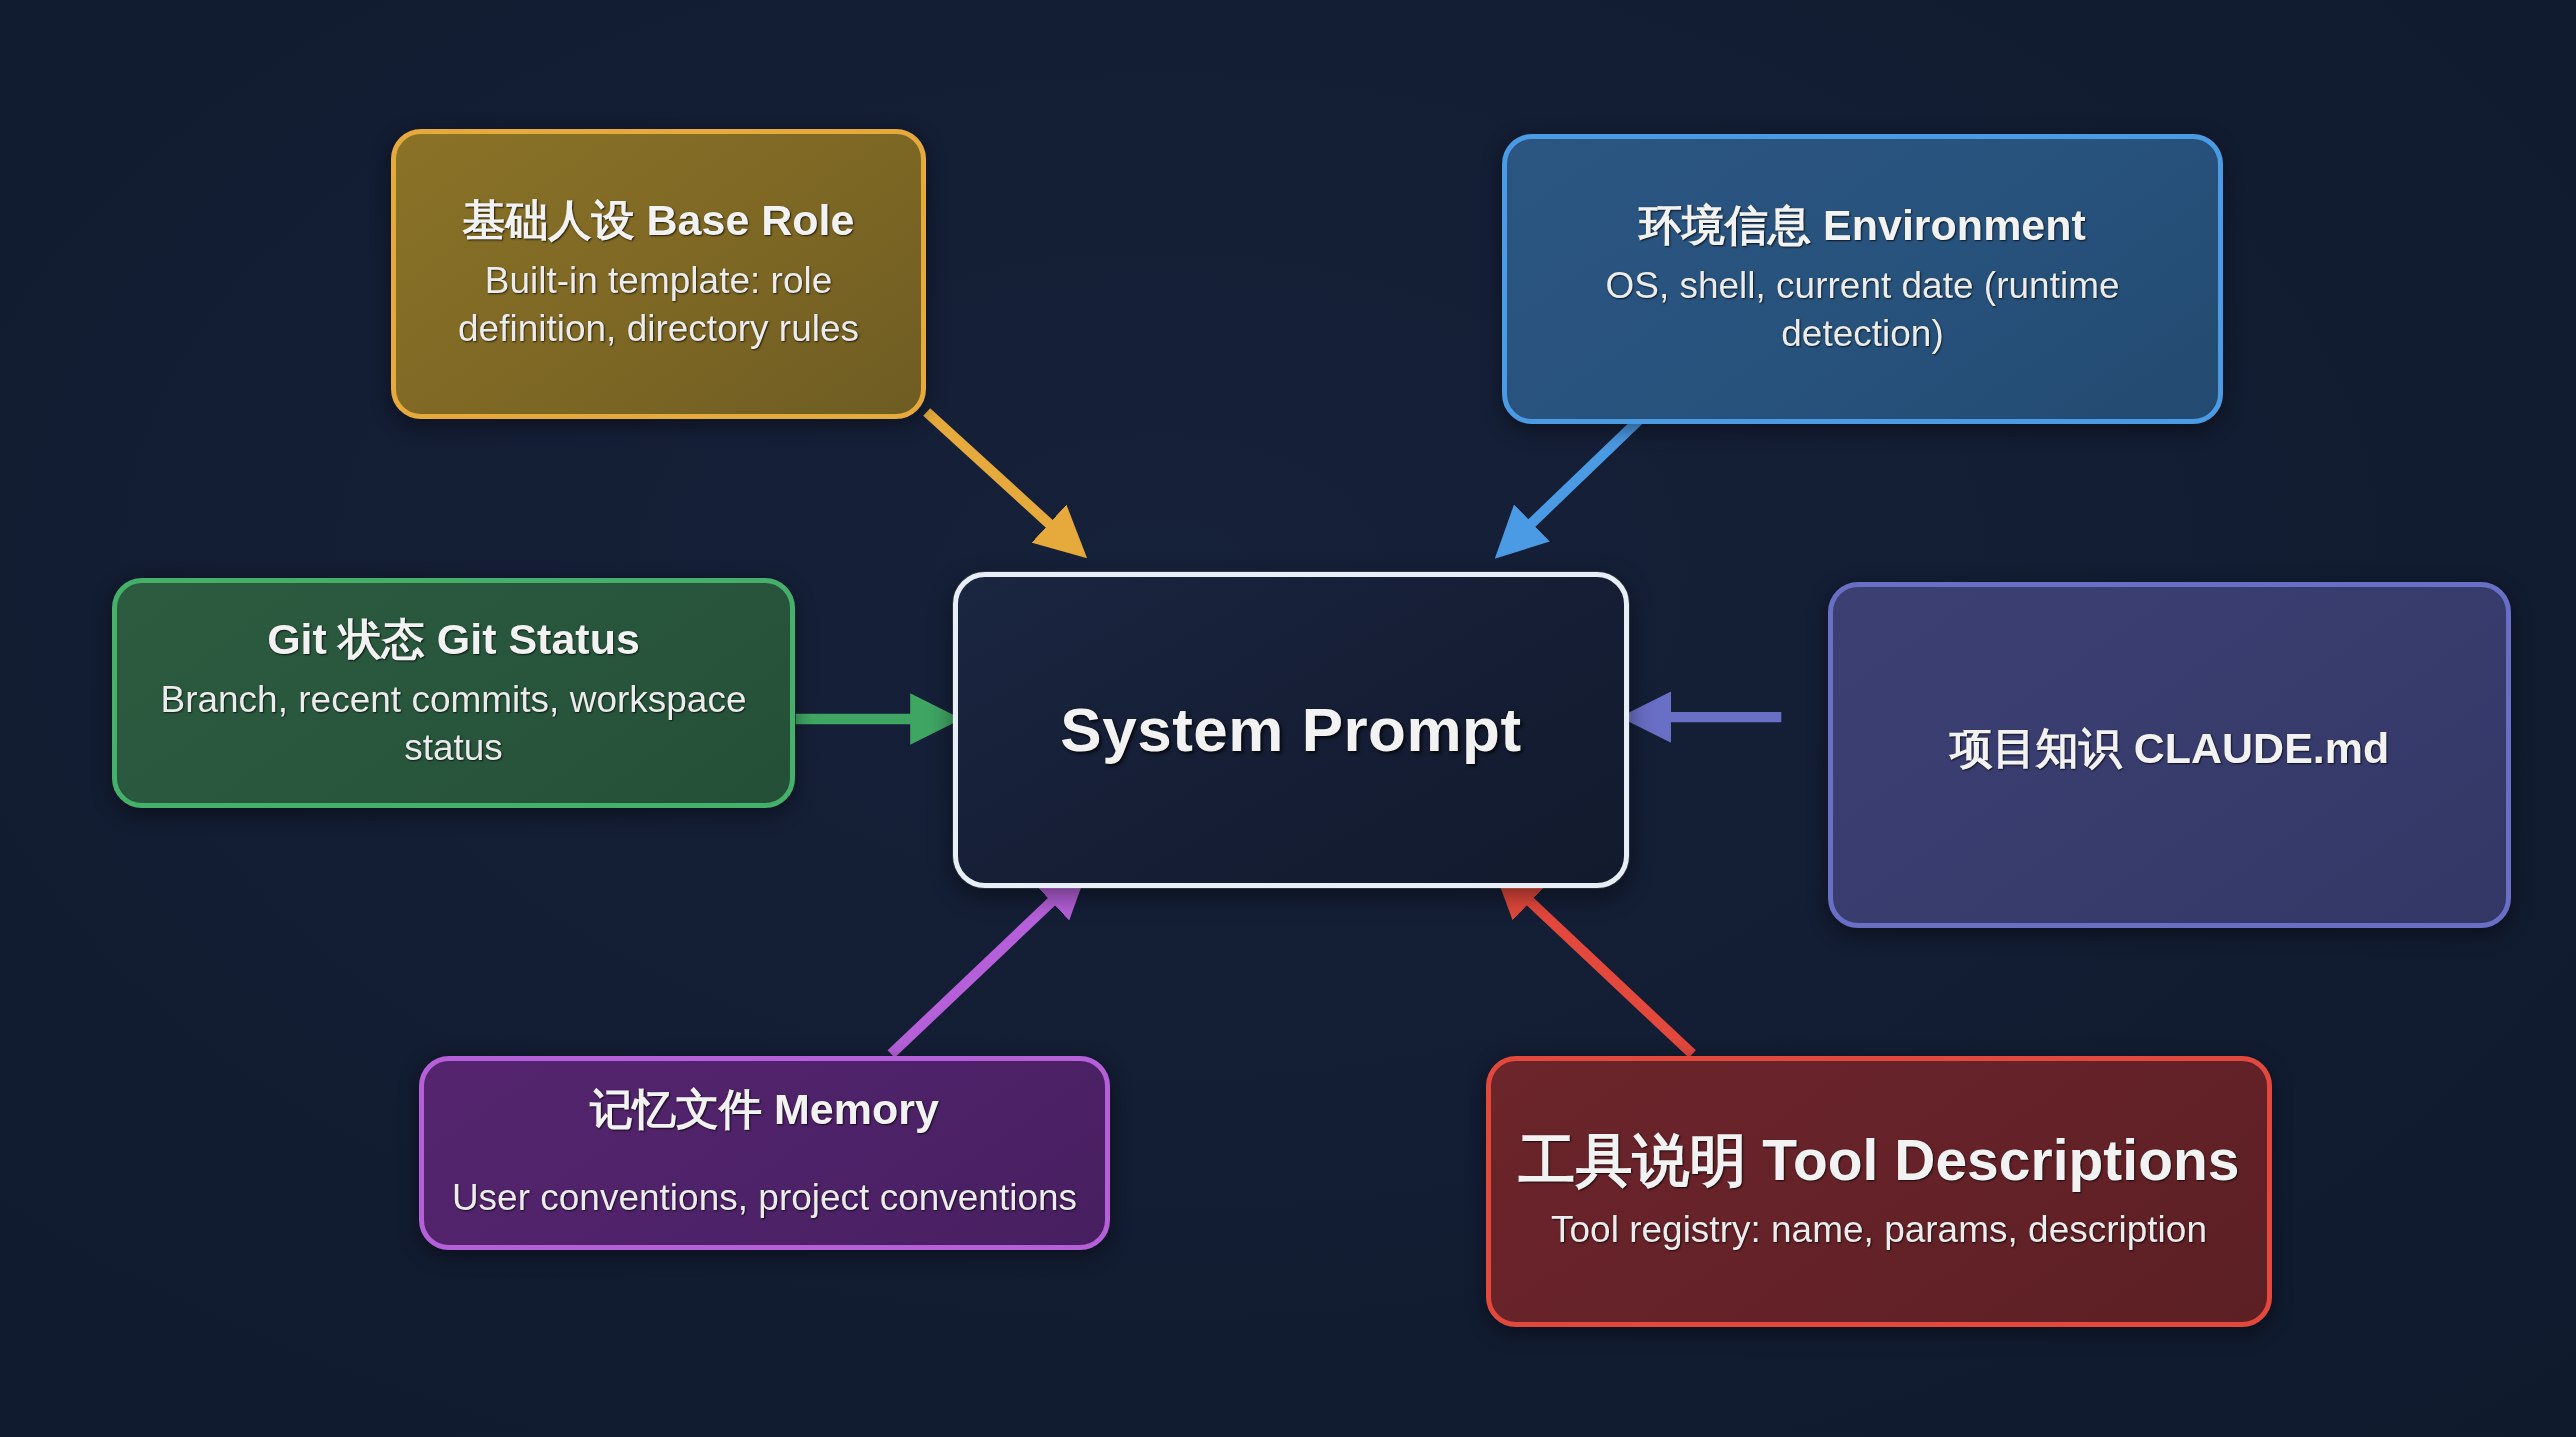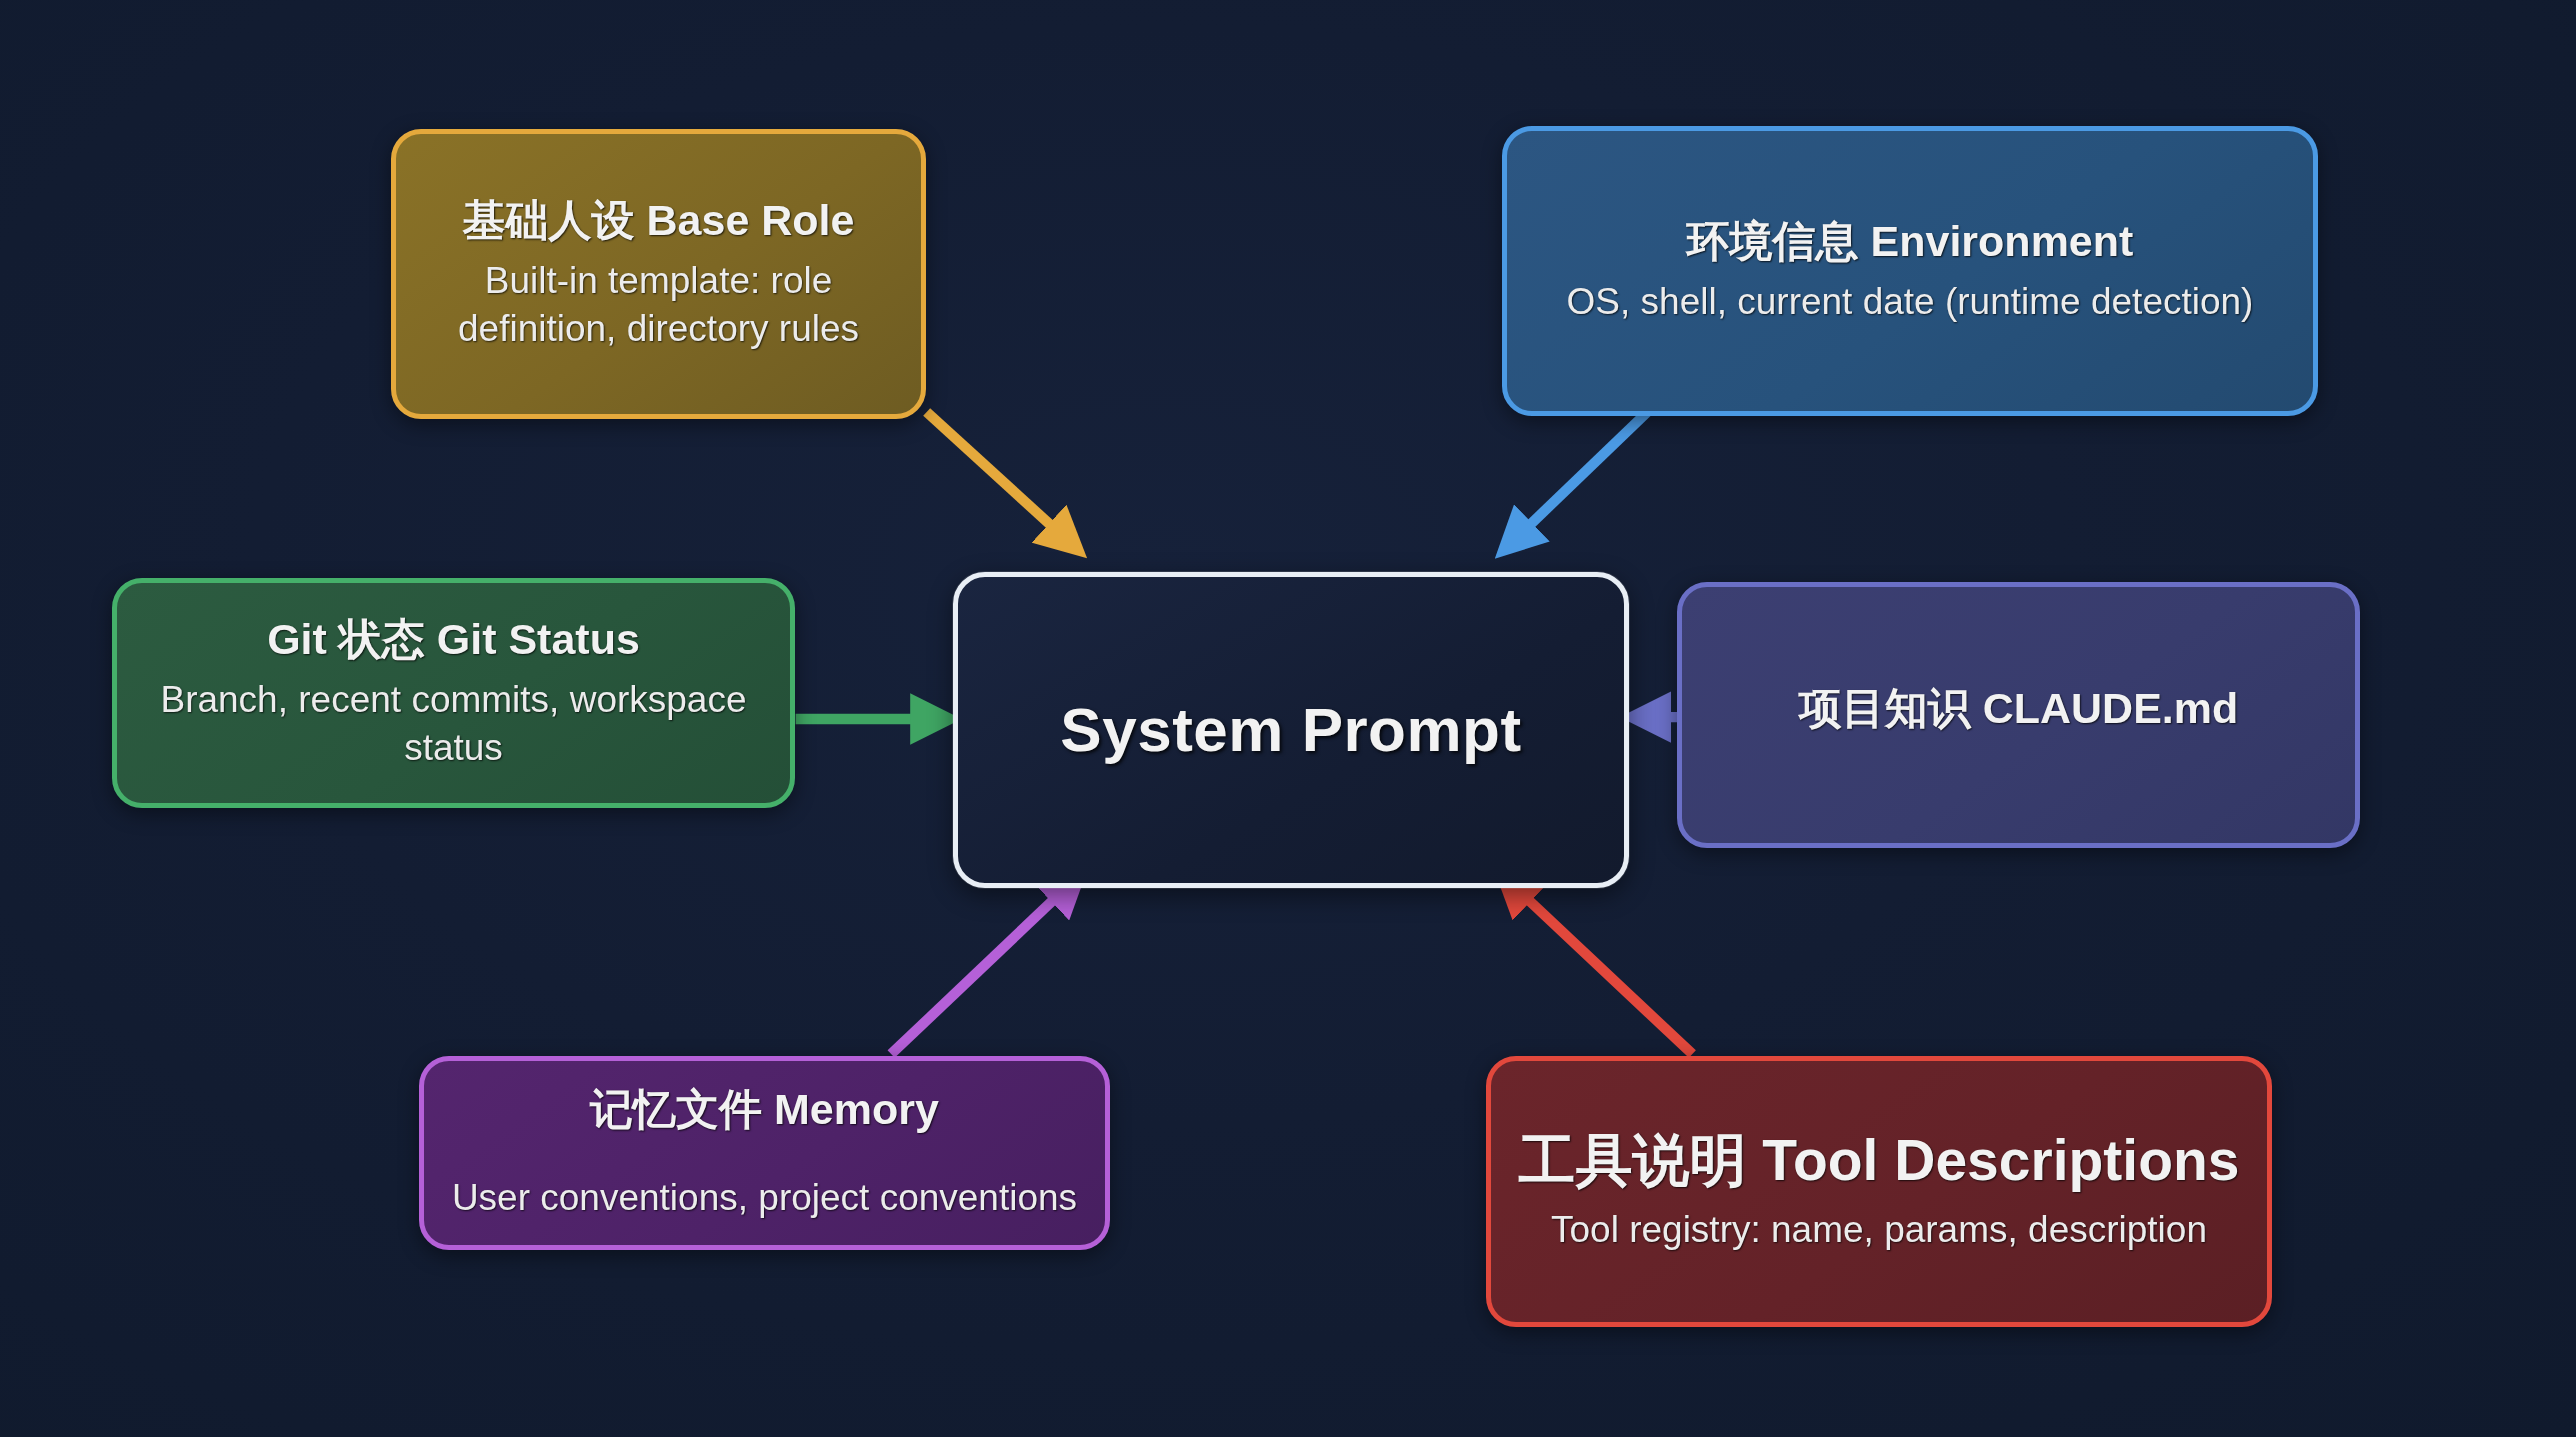--- a/index.html
+++ b/index.html
@@ -70,31 +70,31 @@
   .sat .title { font-size: 43px; margin-bottom: 13px; }
   .sat .desc  { font-size: 37px; }
 
   
   #node-base-role {
     left: 391px; top: 129px; width: 535px; height: 290px;
     border-color: #e5a93c;
     background: linear-gradient(145deg, #8a7227 0%, #7d6724 55%, #6e5c22 100%);
   }
   #node-environment {
-    left: 1502px; top: 126px; width: 816px; height: 290px;
+    left: 1502px; top: 134px; width: 721px; height: 290px;
     border-color: #4b9ae4;
     background: linear-gradient(145deg, #2c5682 0%, #27527c 55%, #234a70 100%);
   }
   #node-git-status {
     left: 112px; top: 578px; width: 683px; height: 230px;
     border-color: #45b06a;
     background: linear-gradient(145deg, #2c5b40 0%, #28563c 55%, #244f37 100%);
   }
   #node-claude-md {
-    left: 1677px; top: 582px; width: 683px; height: 266px;
+    left: 1828px; top: 582px; width: 683px; height: 346px;
     border-color: #6a6fc6;
     background: linear-gradient(145deg, #3c3f72 0%, #383c6d 55%, #333765 100%);
   }
   #node-memory {
     left: 419px; top: 1056px; width: 691px; height: 194px;
     border-color: #b560d8;
     background: linear-gradient(145deg, #54256e 0%, #4e2268 55%, #471f60 100%);
     gap: 28px;
   }
   #node-tool-desc {

